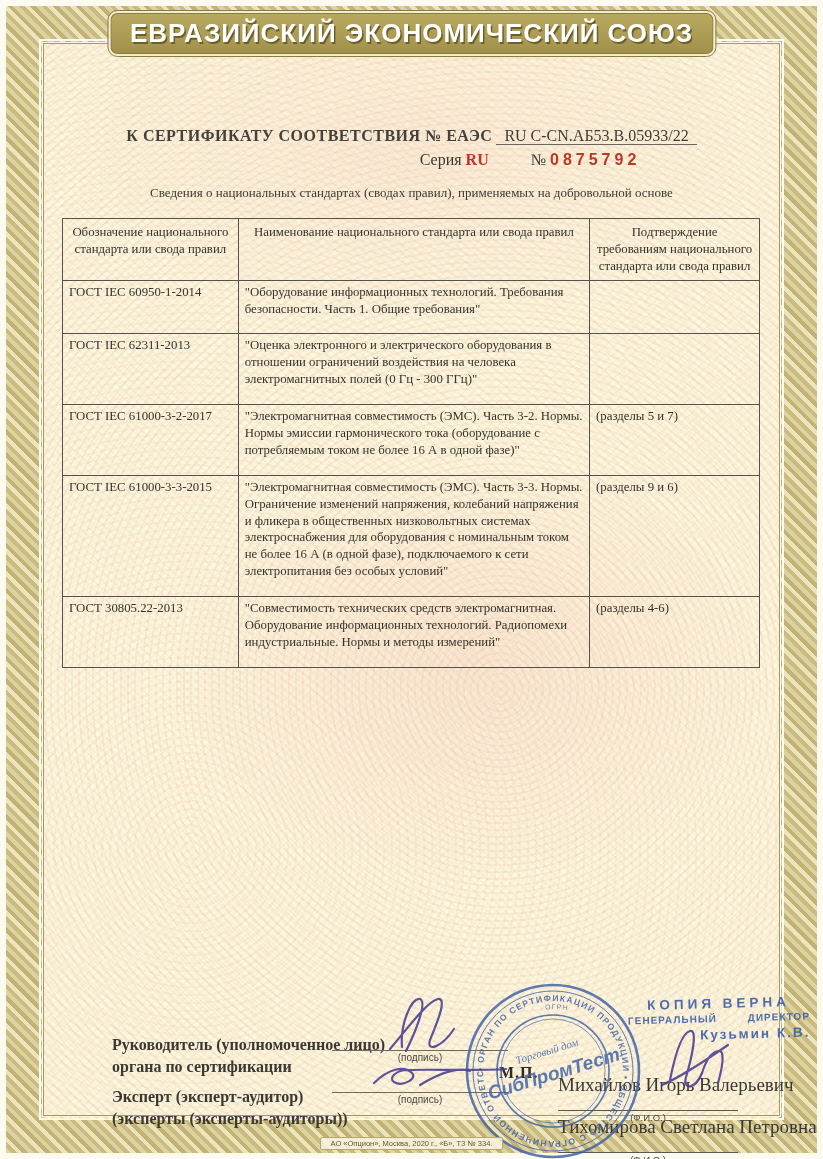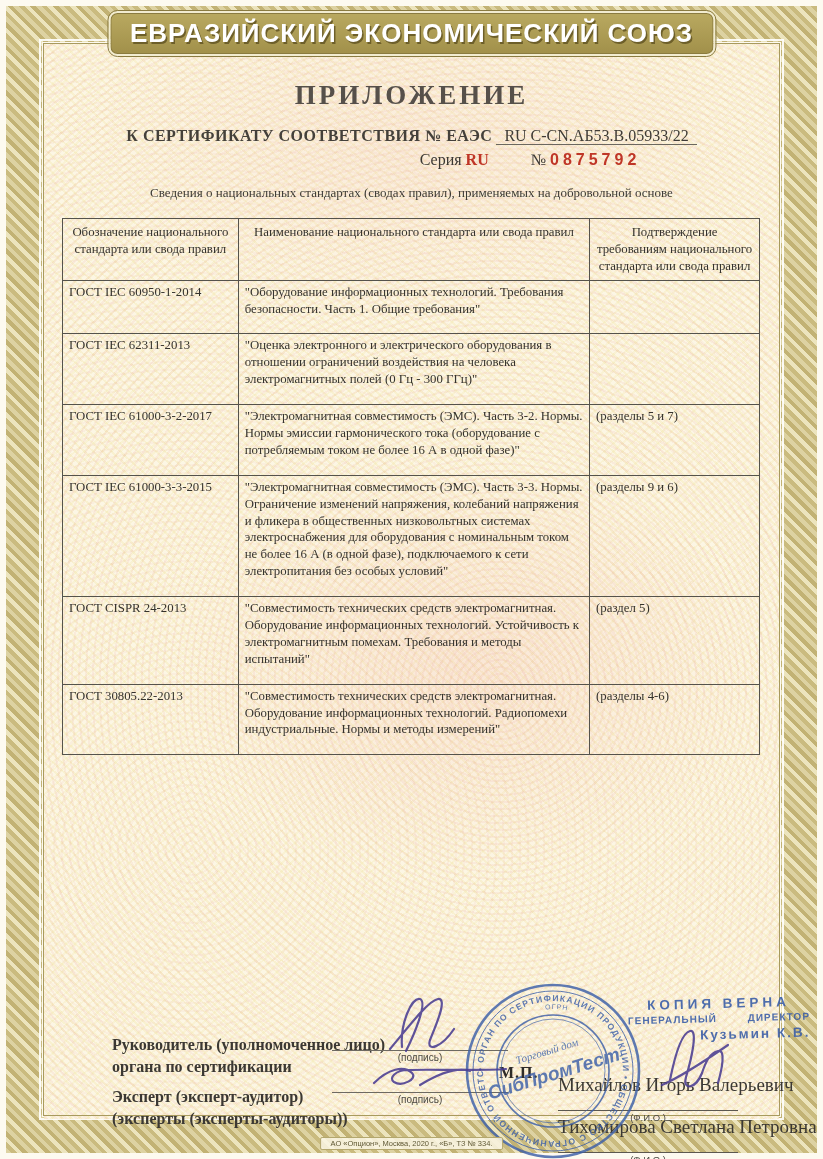--- a/index.html
+++ b/index.html
@@ -74,21 +74,20 @@
 <div class="page">
   <div class="frame"></div>
   <div class="frame-line-white"></div>
   <div class="paper"></div>
   <div class="frame-line-olive"></div>
 
   <div class="banner">
     <span>ЕВРАЗИЙСКИЙ ЭКОНОМИЧЕСКИЙ СОЮЗ</span>
   </div>
 
-  <div class="title">ПРИЛОЖЕНИЕ</div>
 
   <div class="certline">
     <span class="lbl">К СЕРТИФИКАТУ СООТВЕТСТВИЯ № ЕАЭС</span>
     <span class="num">RU C-CN.АБ53.В.05933/22</span>
   </div>
 
   <div class="seriesline">
     <span>Серия</span>
     <span class="red" style="color:#bf3627">RU</span>
     <span class="gap"></span>
@@ -121,25 +120,20 @@
       </tr>
       <tr>
         <td>ГОСТ IEC 61000-3-2-2017</td>
         <td>"Электромагнитная совместимость (ЭМС). Часть 3-2. Нормы. Нормы эмиссии гармонического тока (оборудование с потребляемым током не более 16 А в одной фазе)"</td>
         <td>(разделы 5 и 7)</td>
       </tr>
       <tr>
         <td>ГОСТ IEC 61000-3-3-2015</td>
         <td>"Электромагнитная совместимость (ЭМС). Часть 3-3. Нормы. Ограничение изменений напряжения, колебаний напряжения и фликера в общественных низковольтных системах электроснабжения для оборудования с номинальным током не более 16 А (в одной фазе), подключаемого к сети электропитания без особых условий"</td>
         <td>(разделы 9 и 6)</td>
-      </tr>
-      <tr>
-        <td>ГОСТ CISPR 24-2013</td>
-        <td>"Совместимость технических средств электромагнитная. Оборудование информационных технологий. Устойчивость к электромагнитным помехам. Требования и методы испытаний"</td>
-        <td>(раздел 5)</td>
       </tr>
       <tr>
         <td>ГОСТ 30805.22-2013</td>
         <td>"Совместимость технических средств электромагнитная. Оборудование информационных технологий. Радиопомехи индустриальные. Нормы и методы измерений"</td>
         <td>(разделы 4-6)</td>
       </tr>
     </tbody>
   </table>
 
   <div class="role-head">Руководитель (уполномоченное лицо) органа по сертификации</div>

